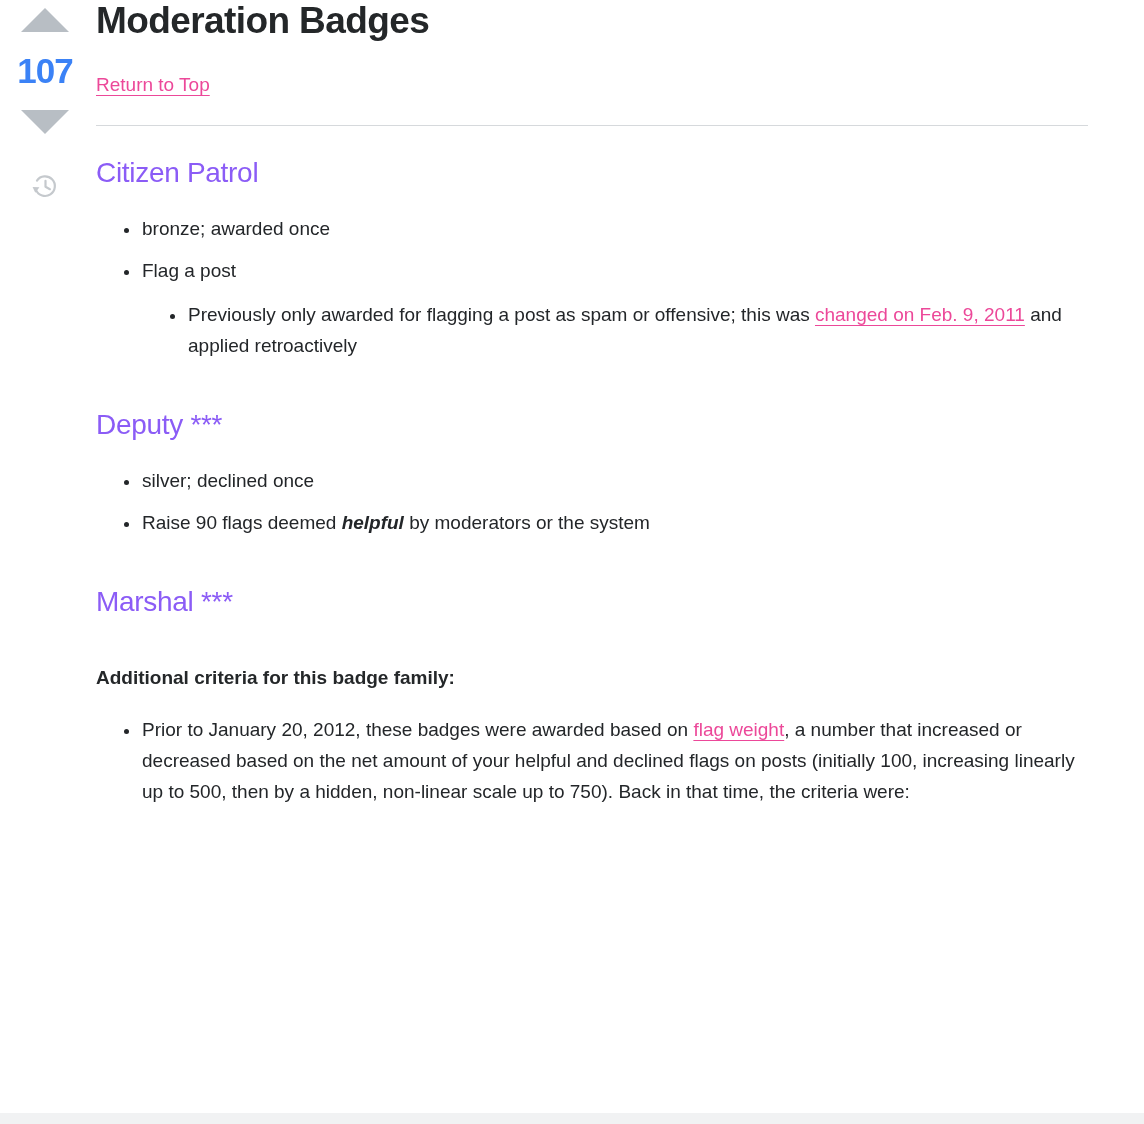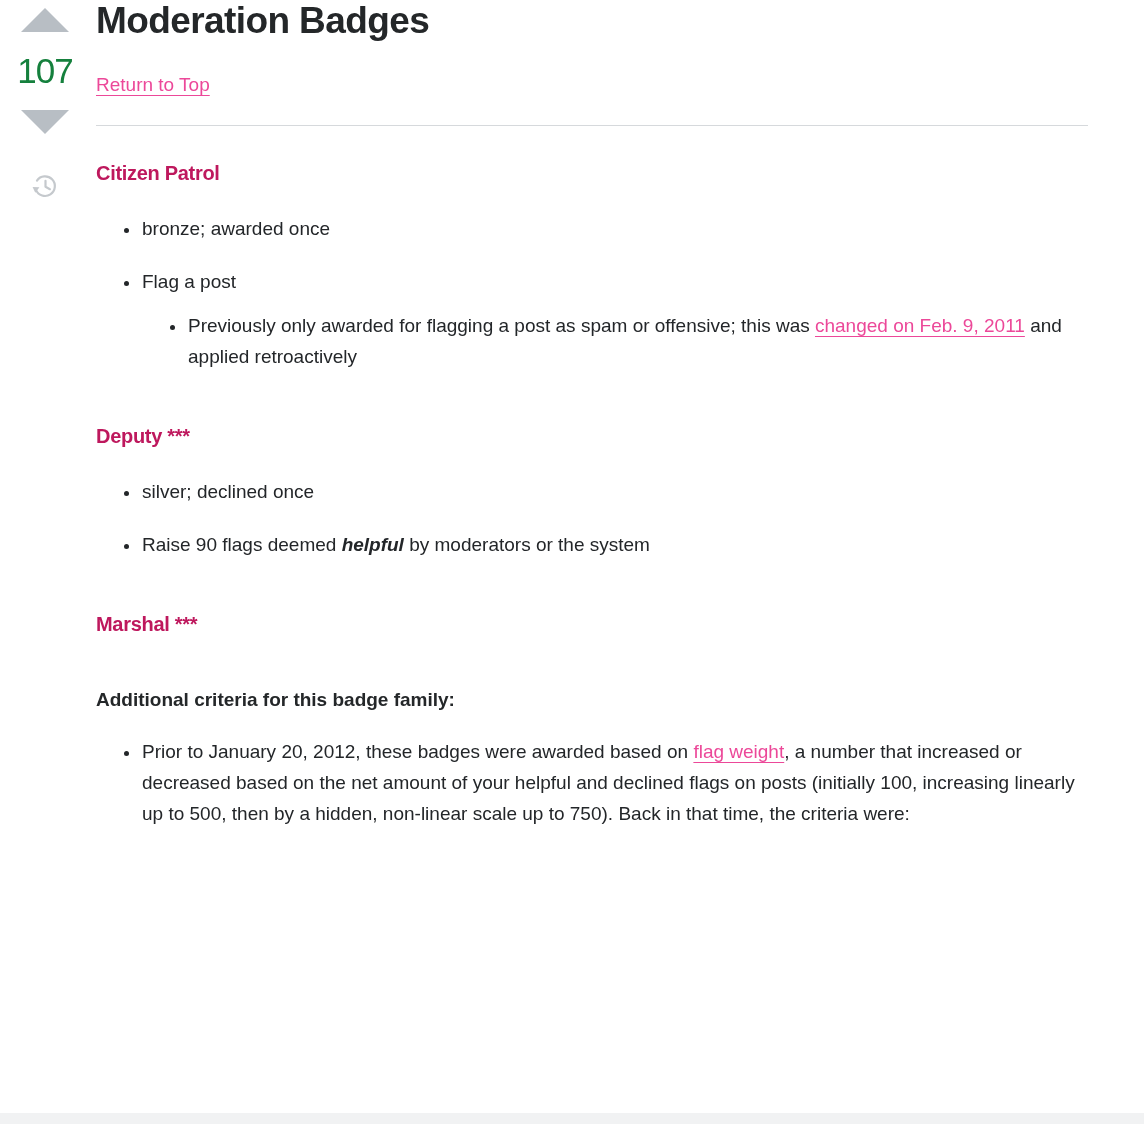--- a/index.html
+++ b/index.html
@@ -37,23 +37,23 @@
   .arrow-down {
     width: 0; height: 0;
     border-left: 24px solid transparent;
     border-right: 24px solid transparent;
     border-top: 24px solid #b8bec4;
     cursor: pointer;
   }
   .vote-count {
     font-size: 35px;
     line-height: 36px;
-    color: #15803d;
+    color: #3b82f6;
     margin: 21px 0 21px;
-    font-weight: 400;
+    font-weight: 700;
     letter-spacing: -1px;
   }
   .history-btn {
     margin-top: 36px;
     width: 32px; height: 32px;
     display: flex; align-items: center; justify-content: center;
     cursor: pointer;
   }
 
   
@@ -79,40 +79,40 @@
     text-underline-offset: 3.5px;
     cursor: pointer;
   }
   hr.divider {
     border: none;
     border-top: 1px solid #d6d9dc;
     margin: 28px 0 0;
     width: 100%;
   }
   h2.section-h {
-    font-size: 20px;
+    font-size: 28px;
     line-height: 34px;
-    font-weight: 700;
-    color: #be185d;
+    font-weight: 400;
+    color: #8b5cf6;
     margin: 30px 0 0;
     letter-spacing: -0.3px;
   }
   h2.section-h.gap-lg { margin-top: 47px; }
 
   ul.blist {
     margin: 23px 0 0;
     padding-left: 44px;
     list-style: disc;
   }
   ul.blist li {
     line-height: 31px;
     padding-left: 2px;
   }
   ul.blist li::marker { color: #232629; font-size: 16px; }
-  ul.blist li + li { margin-top: 22px; }
+  ul.blist li + li { margin-top: 11px; }
   ul.blist ul {
     margin: 13px 0 0;
     padding-left: 44px;
     list-style: disc;
   }
   em { font-style: italic; font-weight: bold; }
   p.additional {
     margin: 46px 0 0;
     font-weight: 700;
     font-size: 19px;

